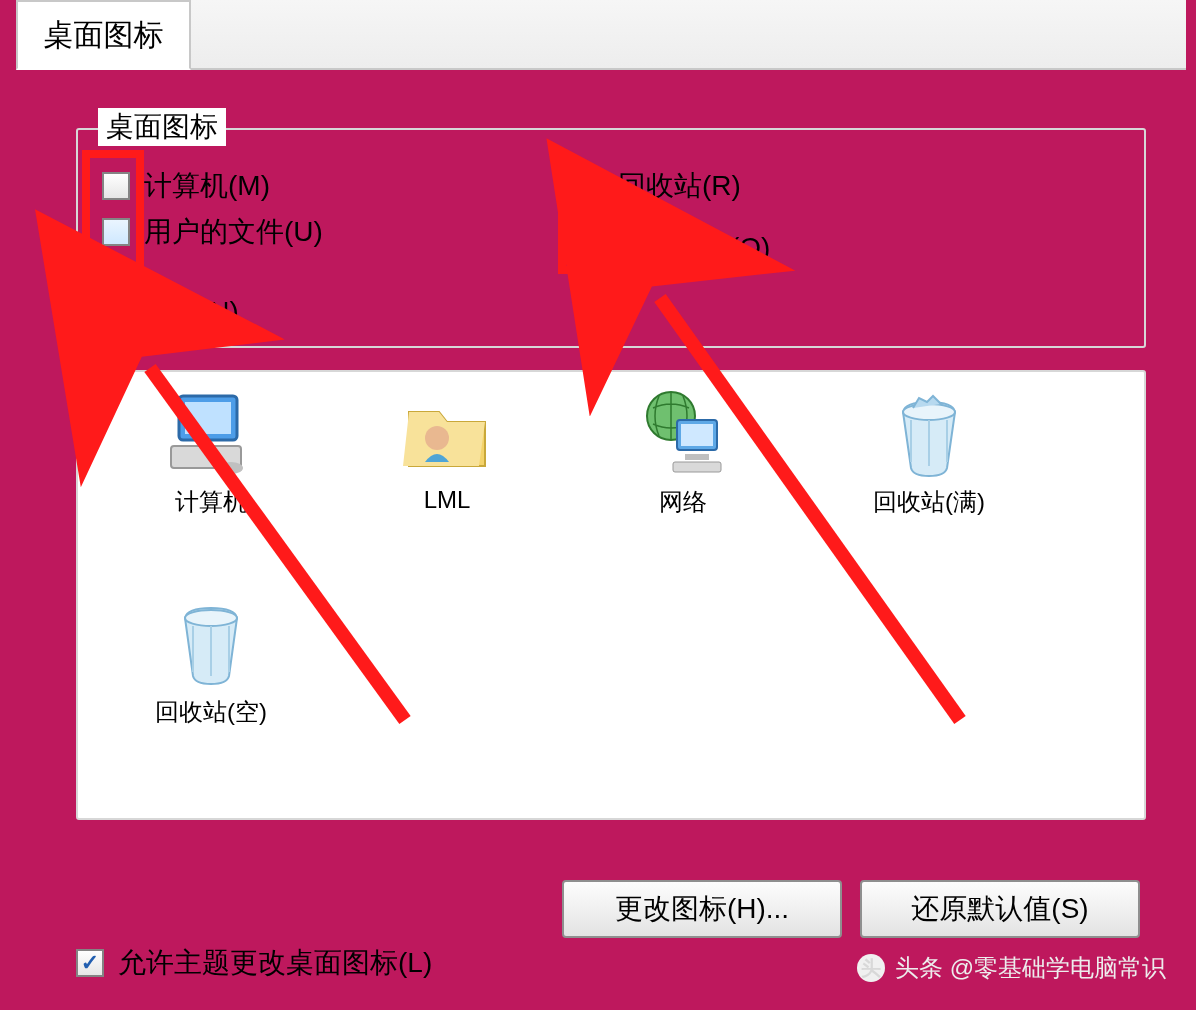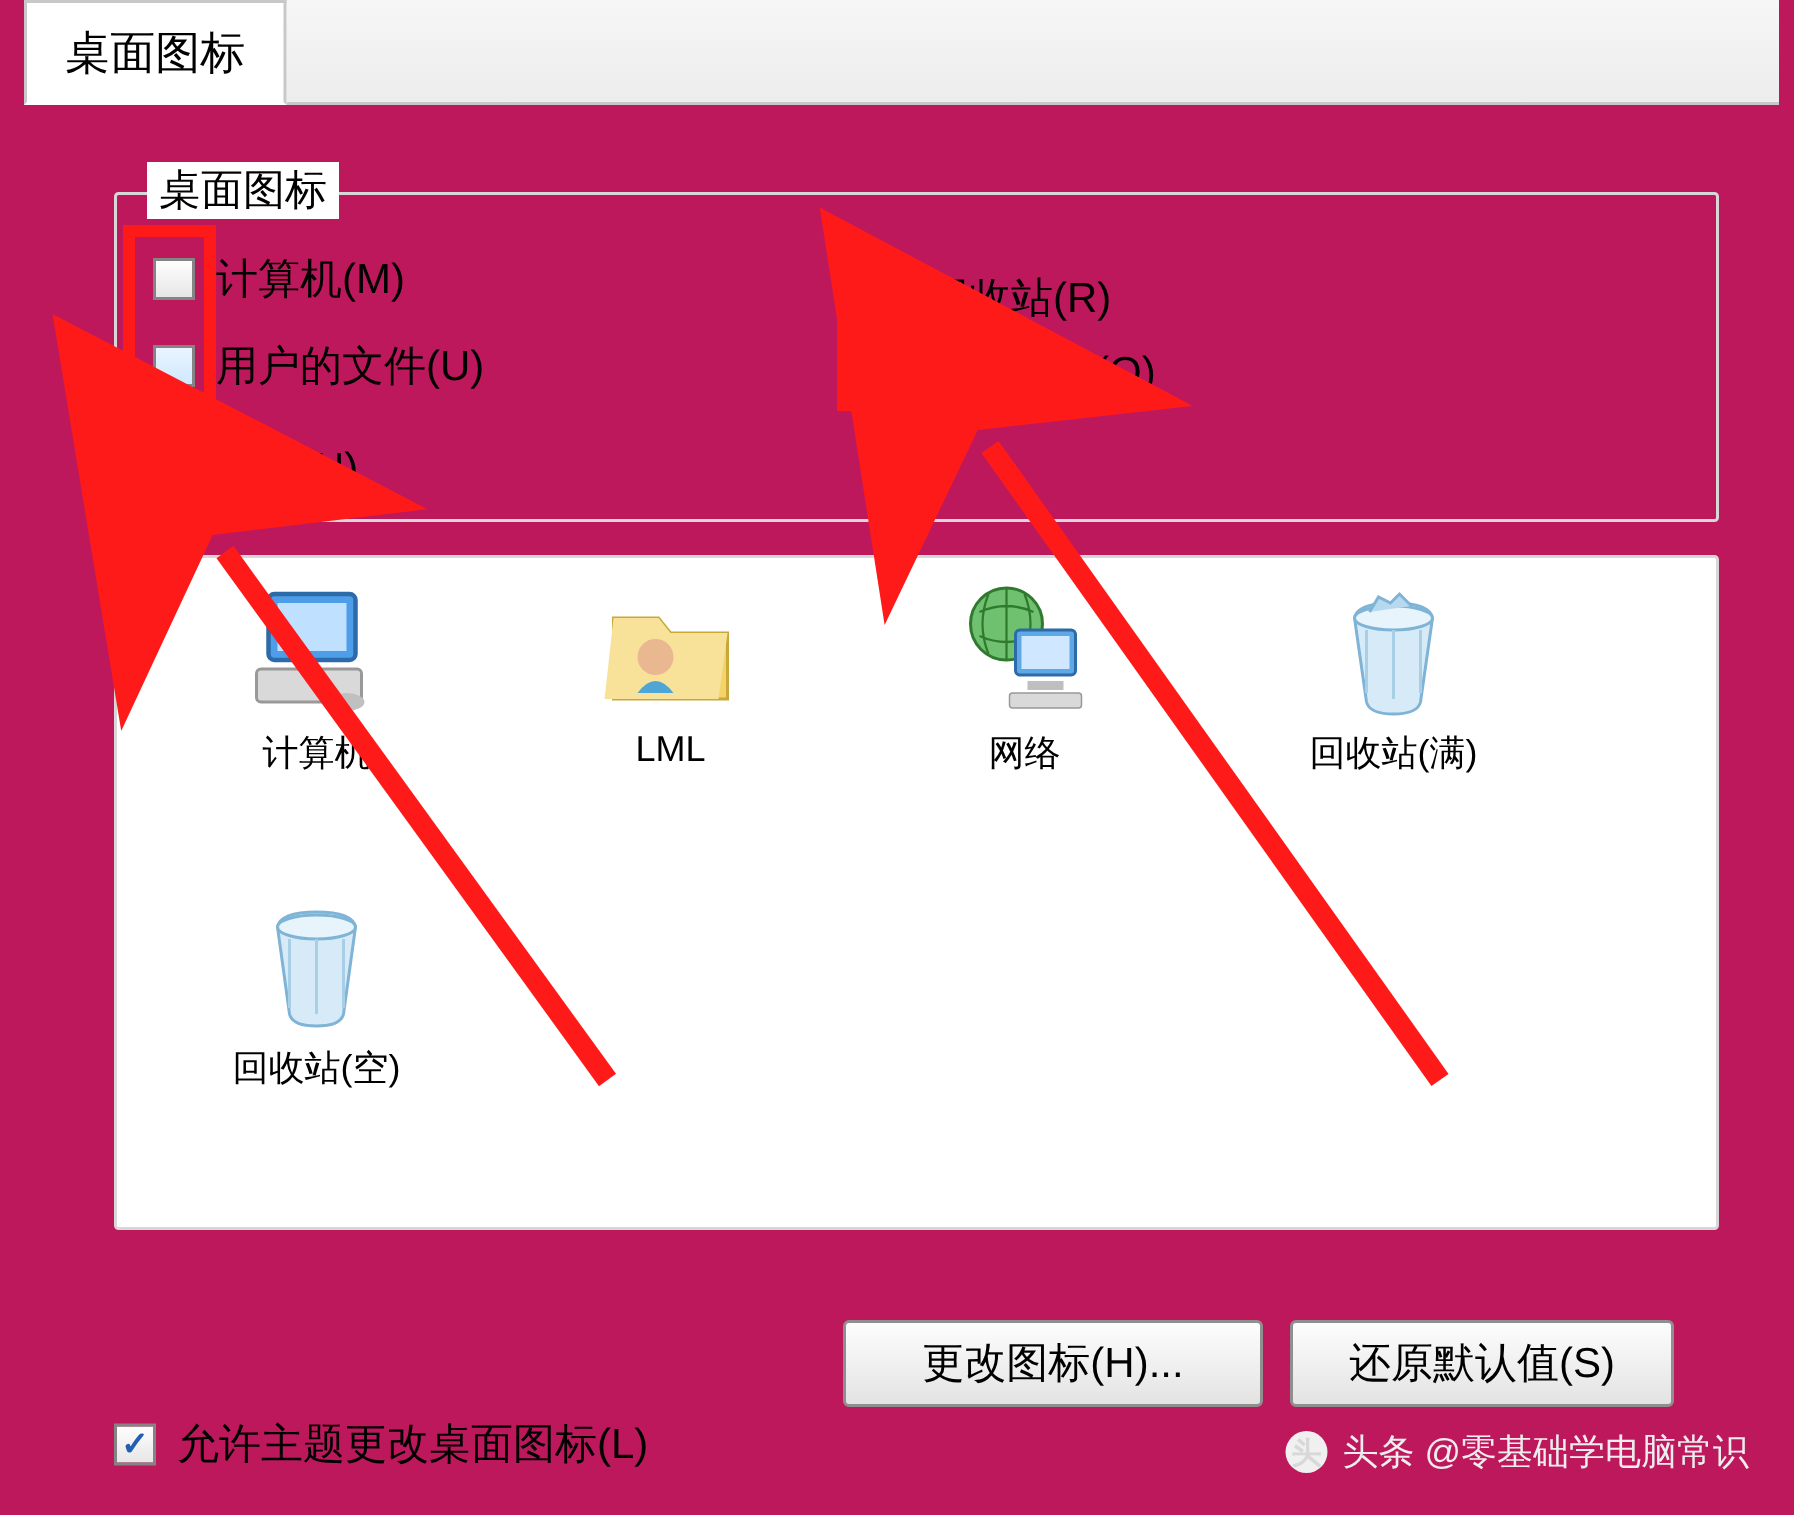--- a/index.html
+++ b/index.html
@@ -97,21 +97,21 @@
     height: 58px;
     padding: 0 16px;
     border: 2px solid #8f8f8f;
     background: linear-gradient(#fdfdfd,#e3e3e3);
     font-size: 28px;
     display:flex;align-items:center;justify-content:center;
     border-radius: 4px;
     margin-top: 28px;
   }
   .btn1 { top: 852px; left: 562px; width: 280px; }
-  .btn2 { top: 852px; left: 860px; width: 256px; }
+  .btn2 { top: 852px; left: 860px; width: 280px; }
   
   .bottom-cb {
     position: absolute;
     left: 76px; top: 944px;
     display:flex;align-items:center; gap:14px;
     font-size: 28px;
   }
   
   .watermark {
     position:absolute; right: 30px; bottom: 26px;
@@ -139,30 +139,30 @@
     </div>
   </div>
 
   <div class="groupbox gb1">
     <div class="legend">桌面图标</div>
 
     <div class="cb-row" style="left:24px; top:38px;">
       <span class="cb"></span>
       <span>计算机(M)</span>
     </div>
-    <div class="cb-row" style="left:24px; top:96px;">
+    <div class="cb-row" style="left:24px; top:84px;">
       <span class="cb" style="background:linear-gradient(#eaf5ff,#cfe8ff);"></span>
       <span>用户的文件(U)</span>
     </div>
     <div class="cb-row" style="left:24px; top:164px;">
       <span class="cb"></span>
       <span>网络(N)</span>
     </div>
 
-    <div class="cb-row" style="left:498px; top:38px;margin-top:13px;">
+    <div class="cb-row" style="left:498px; top:38px;">
       <span class="cb checked"></span>
       <span>回收站(R)</span>
     </div>
     <div class="cb-row" style="left:498px; top:100px;">
       <span class="cb"></span>
       <span>控制面板(O)</span>
     </div>
   </div>
 
   <div class="highlight-red" style="left:82px; top:150px; width:62px; height:190px;"></div>

